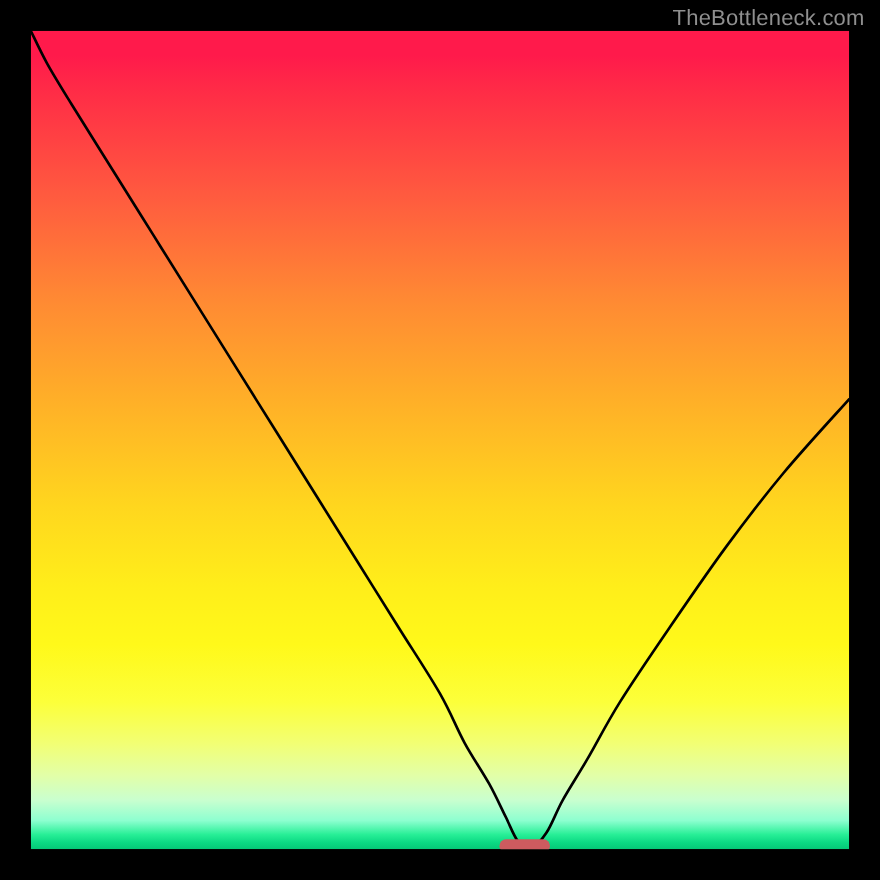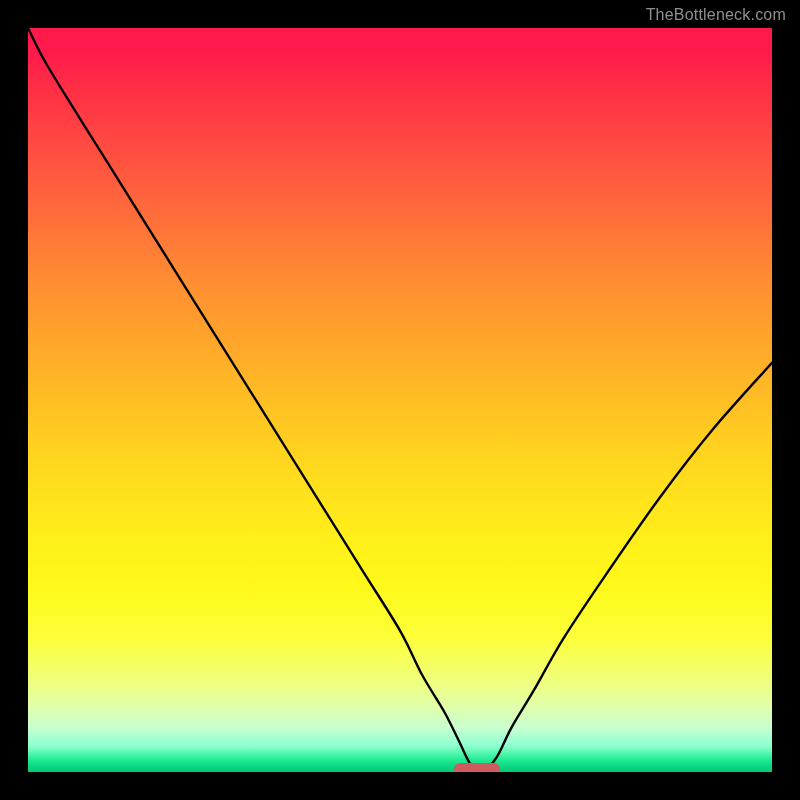--- a/index.html
+++ b/index.html
@@ -60,21 +60,21 @@
   .marker {
     position: absolute;
     background: #cd5b5f;
     border-radius: 999px;
   }
   .watermark {
     position: absolute;
     top: 6px;
     right: 14px;
     color: #8f8f8f;
-    font-size: 16px;
+    font-size: 20px;
     letter-spacing: 0.2px;
     user-select: none;
   }
 </style>
 </head>
 <body>
 
 <div class="frame">
 
   <div class="plot-area">

